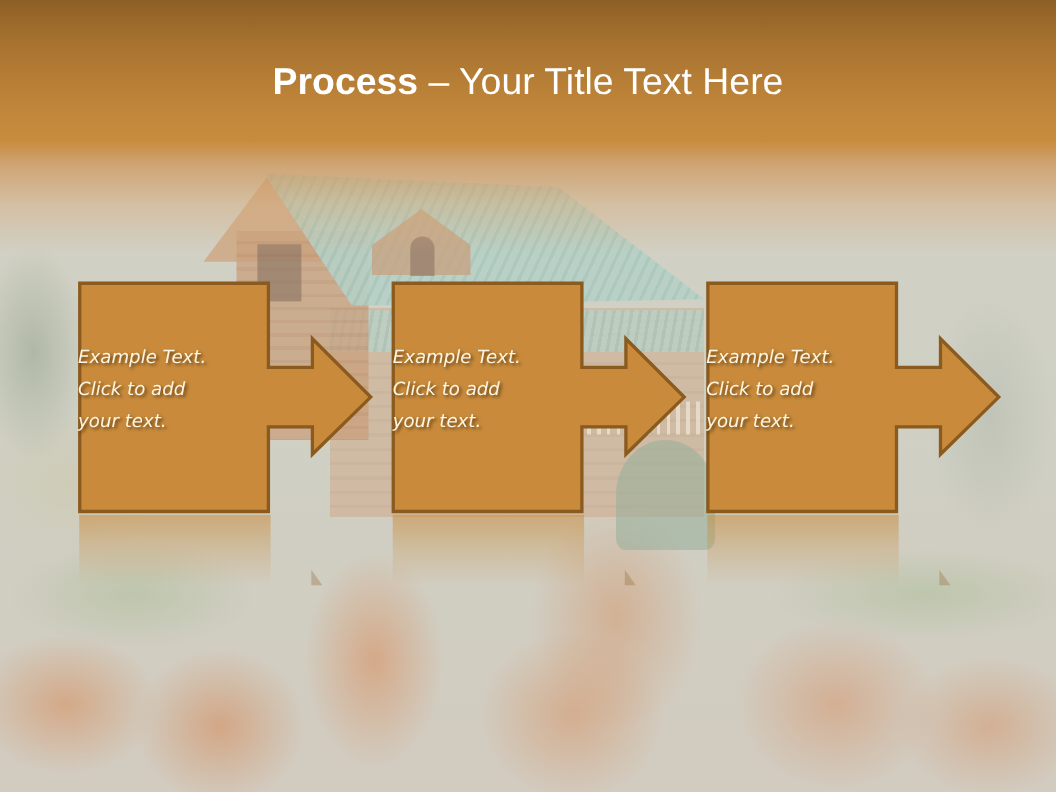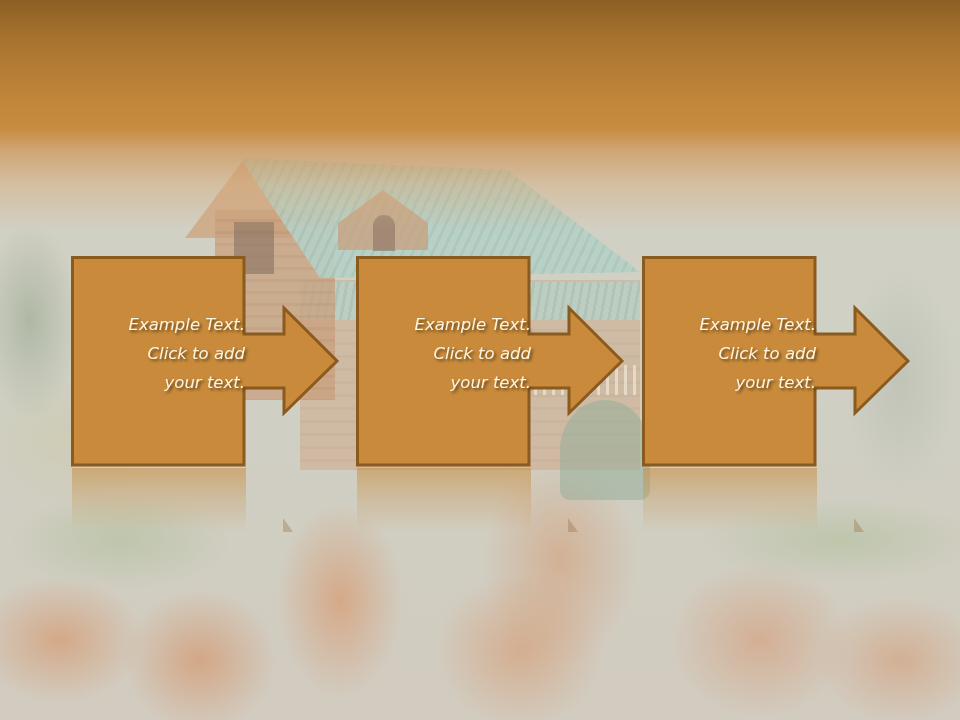--- a/index.html
+++ b/index.html
@@ -55,21 +55,21 @@
     font-family:"Liberation Sans", sans-serif; font-size:34px; line-height:44px; white-space:nowrap; }
   .title .bold { font-weight:bold; }
 
   
   .step { position:absolute; top:256px; width:340px; height:212px; }
   .step svg { position:absolute; left:0; top:0; overflow:visible; }
   .reflection { position:absolute; top:468px; width:174px; height:64px;
     background:linear-gradient(rgba(201,139,59,0.55), rgba(201,139,59,0.25) 50%, rgba(201,139,59,0)); }
   .refl-tip { position:absolute; top:518px; width:0; height:0;
     border-left:10px solid rgba(150,110,60,0.35); border-top:14px solid transparent; }
-  .step-text { position:absolute; width:174px; text-align:right; top:310px;
+  .step-text { position:absolute; width:174px; text-align:left; top:310px;
     font-family:"DejaVu Sans", sans-serif; font-style:italic; font-size:16.5px; line-height:29px;
     color:#fcf5e2; text-shadow:2px 2px 3px rgba(60,35,10,0.75); }
   .step-text div { white-space:nowrap; }
 </style>
 </head>
 <body>
 
 <div class="slide">
 
   <div class="photo">
@@ -81,20 +81,23 @@
     <div class="house-wall"></div>
     <div class="house-window"></div>
     <div class="roof"></div>
     <div class="dormer"></div>
     <div class="dormer-win"></div>
     <div class="tree-mid"></div>
   </div>
 
   <div class="header-band"></div>
 
+  <div class="title">
+    <span class="bold">Process</span><span> – Your Title Text Here</span>
+  </div>
 
   <div class="reflection" style="left:72px;"></div>
   <div class="refl-tip" style="left:283px;"></div>
   <div class="step" style="left:71px;">
     <svg width="340" height="212">
       <path d="M1.5 1.5 H173 V78 H213 V52 L266 105 L213 157 V132 H173 V209 H1.5 Z" fill="#c98b3b" stroke="#8a5a1e" stroke-width="3" stroke-linejoin="miter"></path>
     </svg>
   </div>
   <div class="step-text" style="left:71px;">
     <div>Example Text.</div>

